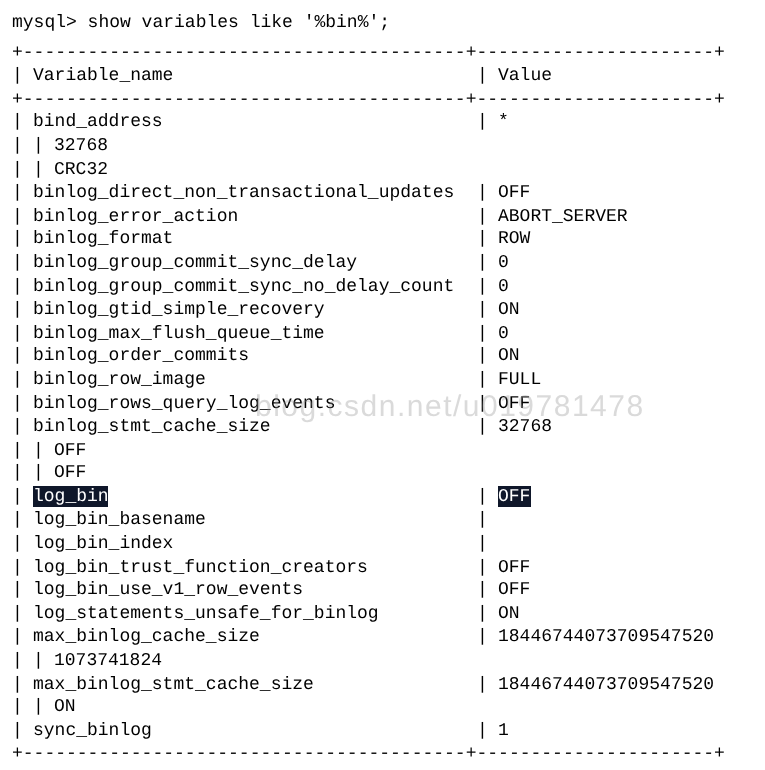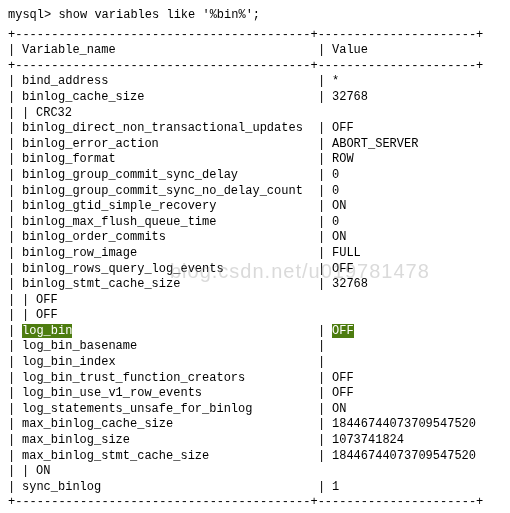--- a/index.html
+++ b/index.html
@@ -24,21 +24,21 @@
       text-align: left;
     }
     .col-name {
       width: 296px;
       white-space: pre;
     }
     .col-value {
       white-space: pre;
     }
     .highlight {
-      background: #4d7c0f;
+      background: #0f172a;
       color: #fff;
     }
     .watermark {
       position: absolute;
       color: rgba(150,150,150,0.35);
       font-size: 20px;
       font-family: sans-serif;
       left: 170px;
       top: 258px;
       pointer-events: none;
@@ -57,21 +57,21 @@
 <div class="table-row">
   <span class="col-sep">| </span>
   <span class="col-name">Variable_name</span>
   <span class="col-sep">| </span>
   <span class="col-value">Value</span>
 </div>
 <div class="hr-line">+-----------------------------------------+----------------------+</div>
 
 <div id="rows-container">
     <div class="table-row"><span class="col-sep">| </span><span class="col-name"><span>bind_address</span></span><span class="col-sep">| </span><span class="col-value"><span>*</span></span></div>
-    <div class="table-row"><span class="col-sep">| </span><span class="col-name"><span>binlog_cache_size</span></span><span class="col-sep">| </span><span class="col-value"><span>32768</span></span></div>
+    <div class="table-row"><span class="col-sep">| </span><span class="col-sep">| </span><span class="col-value"><span>32768</span></span></div>
     <div class="table-row"><span class="col-sep">| </span><span class="col-sep">| </span><span class="col-value"><span>CRC32</span></span></div>
     <div class="table-row"><span class="col-sep">| </span><span class="col-name"><span>binlog_direct_non_transactional_updates</span></span><span class="col-sep">| </span><span class="col-value"><span>OFF</span></span></div>
     <div class="table-row"><span class="col-sep">| </span><span class="col-name"><span>binlog_error_action</span></span><span class="col-sep">| </span><span class="col-value"><span>ABORT_SERVER</span></span></div>
     <div class="table-row"><span class="col-sep">| </span><span class="col-name"><span>binlog_format</span></span><span class="col-sep">| </span><span class="col-value"><span>ROW</span></span></div>
     <div class="table-row"><span class="col-sep">| </span><span class="col-name"><span>binlog_group_commit_sync_delay</span></span><span class="col-sep">| </span><span class="col-value"><span>0</span></span></div>
     <div class="table-row"><span class="col-sep">| </span><span class="col-name"><span>binlog_group_commit_sync_no_delay_count</span></span><span class="col-sep">| </span><span class="col-value"><span>0</span></span></div>
     <div class="table-row"><span class="col-sep">| </span><span class="col-name"><span>binlog_gtid_simple_recovery</span></span><span class="col-sep">| </span><span class="col-value"><span>ON</span></span></div>
     <div class="table-row"><span class="col-sep">| </span><span class="col-name"><span>binlog_max_flush_queue_time</span></span><span class="col-sep">| </span><span class="col-value"><span>0</span></span></div>
     <div class="table-row"><span class="col-sep">| </span><span class="col-name"><span>binlog_order_commits</span></span><span class="col-sep">| </span><span class="col-value"><span>ON</span></span></div>
     <div class="table-row"><span class="col-sep">| </span><span class="col-name"><span>binlog_row_image</span></span><span class="col-sep">| </span><span class="col-value"><span>FULL</span></span></div>
@@ -79,21 +79,21 @@
     <div class="table-row"><span class="col-sep">| </span><span class="col-name"><span>binlog_stmt_cache_size</span></span><span class="col-sep">| </span><span class="col-value"><span>32768</span></span></div>
     <div class="table-row"><span class="col-sep">| </span><span class="col-sep">| </span><span class="col-value"><span>OFF</span></span></div>
     <div class="table-row"><span class="col-sep">| </span><span class="col-sep">| </span><span class="col-value"><span>OFF</span></span></div>
     <div class="table-row"><span class="col-sep">| </span><span class="col-name"><span class="highlight">log_bin</span></span><span class="col-sep">| </span><span class="col-value"><span class="highlight">OFF</span></span></div>
     <div class="table-row"><span class="col-sep">| </span><span class="col-name"><span>log_bin_basename</span></span><span class="col-sep">| </span><span class="col-value"><span></span></span></div>
     <div class="table-row"><span class="col-sep">| </span><span class="col-name"><span>log_bin_index</span></span><span class="col-sep">| </span><span class="col-value"><span></span></span></div>
     <div class="table-row"><span class="col-sep">| </span><span class="col-name"><span>log_bin_trust_function_creators</span></span><span class="col-sep">| </span><span class="col-value"><span>OFF</span></span></div>
     <div class="table-row"><span class="col-sep">| </span><span class="col-name"><span>log_bin_use_v1_row_events</span></span><span class="col-sep">| </span><span class="col-value"><span>OFF</span></span></div>
     <div class="table-row"><span class="col-sep">| </span><span class="col-name"><span>log_statements_unsafe_for_binlog</span></span><span class="col-sep">| </span><span class="col-value"><span>ON</span></span></div>
     <div class="table-row"><span class="col-sep">| </span><span class="col-name"><span>max_binlog_cache_size</span></span><span class="col-sep">| </span><span class="col-value"><span>18446744073709547520</span></span></div>
-    <div class="table-row"><span class="col-sep">| </span><span class="col-name"><span>max_binlog_size</span></span><span class="col-sep">| </span><span class="col-value"><span>1073741824</span></span></div>
+    <div class="table-row"><span class="col-sep">| </span><span class="col-sep">| </span><span class="col-value"><span>1073741824</span></span></div>
     <div class="table-row"><span class="col-sep">| </span><span class="col-name"><span>max_binlog_stmt_cache_size</span></span><span class="col-sep">| </span><span class="col-value"><span>18446744073709547520</span></span></div>
     <div class="table-row"><span class="col-sep">| </span><span class="col-sep">| </span><span class="col-value"><span>ON</span></span></div>
     <div class="table-row"><span class="col-sep">| </span><span class="col-name"><span>sync_binlog</span></span><span class="col-sep">| </span><span class="col-value"><span>1</span></span></div>
   </div>
 
 <div class="hr-line">+-----------------------------------------+----------------------+</div>
 
 <div class="watermark">blog.csdn.net/u019781478</div>
 
 </body></html>

